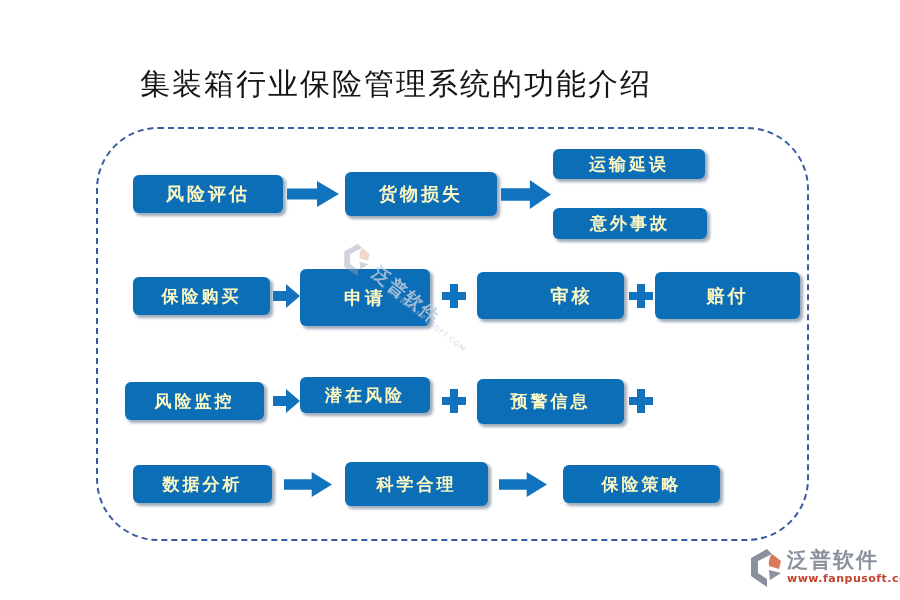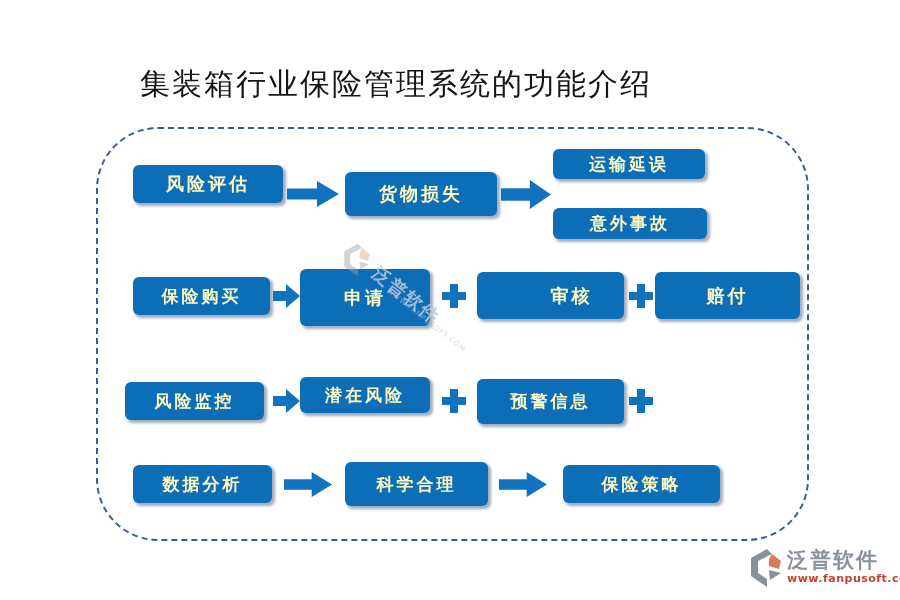--- a/index.html
+++ b/index.html
@@ -58,21 +58,21 @@
 </style>
 </head>
 <body>
 
 <div class="stage">
 
   <div class="title">集装箱行业保险管理系统的功能介绍</div>
 
   <div class="frame"></div>
 
-  <div class="node fs18" style="left:133px;top:165px;width:150px;height:38px;">风险评估</div>
+  <div class="node fs18" style="left:133px;top:175px;width:150px;height:38px;">风险评估</div>
   <svg class="arrow" style="left:287px;top:181px;" width="52" height="26" viewBox="0 0 52 28" preserveAspectRatio="none">
     <polygon points="0,8 30,8 30,0 52,14 30,28 30,20 0,20"></polygon>
   </svg>
   <div class="node fs18" style="left:345px;top:172px;width:152px;height:44px;">货物损失</div>
   <svg class="arrow" style="left:501px;top:180px;" width="50" height="29" viewBox="0 0 52 28" preserveAspectRatio="none">
     <polygon points="0,8 30,8 30,0 52,14 30,28 30,20 0,20"></polygon>
   </svg>
   <div class="node fs17" style="left:553px;top:149px;width:152px;height:30px;">运输延误</div>
   <div class="node fs17" style="left:133px;top:277px;width:137px;height:38px;">保险购买</div>
 

